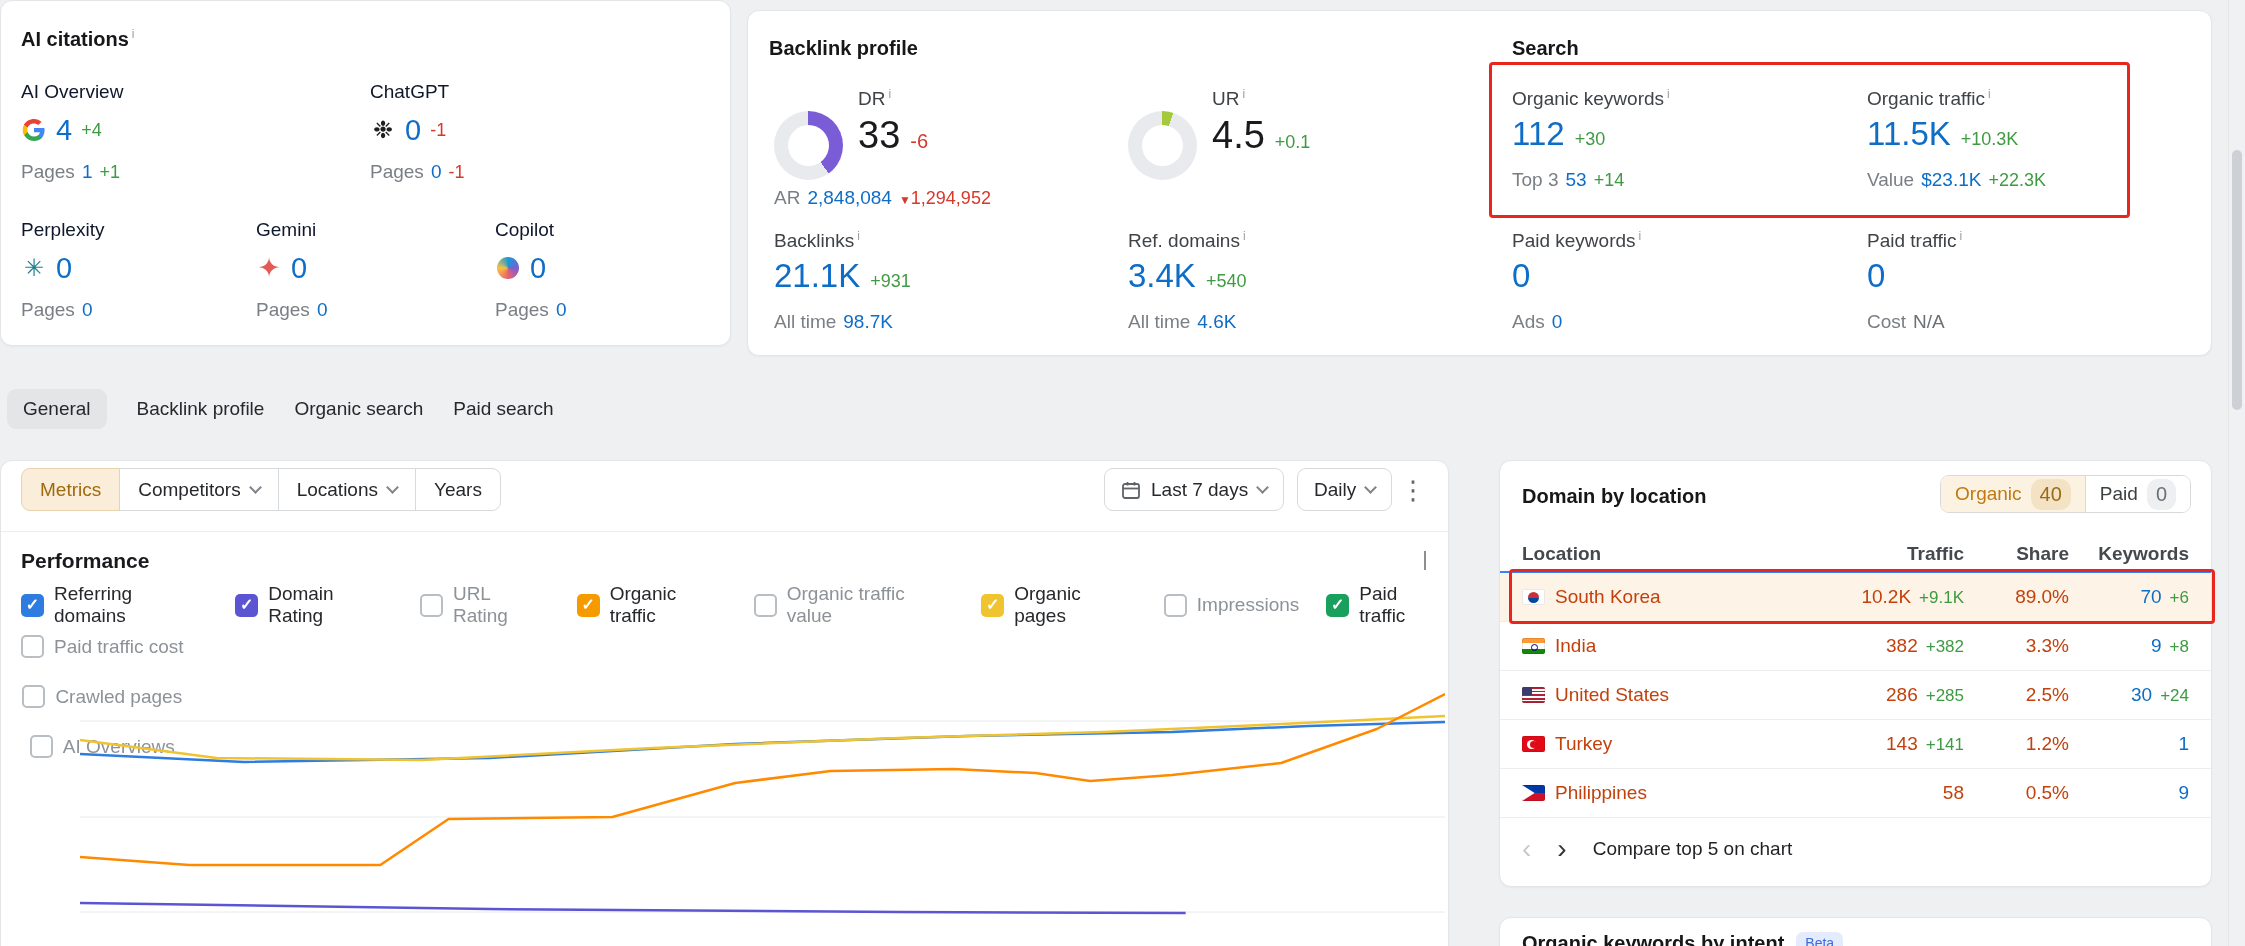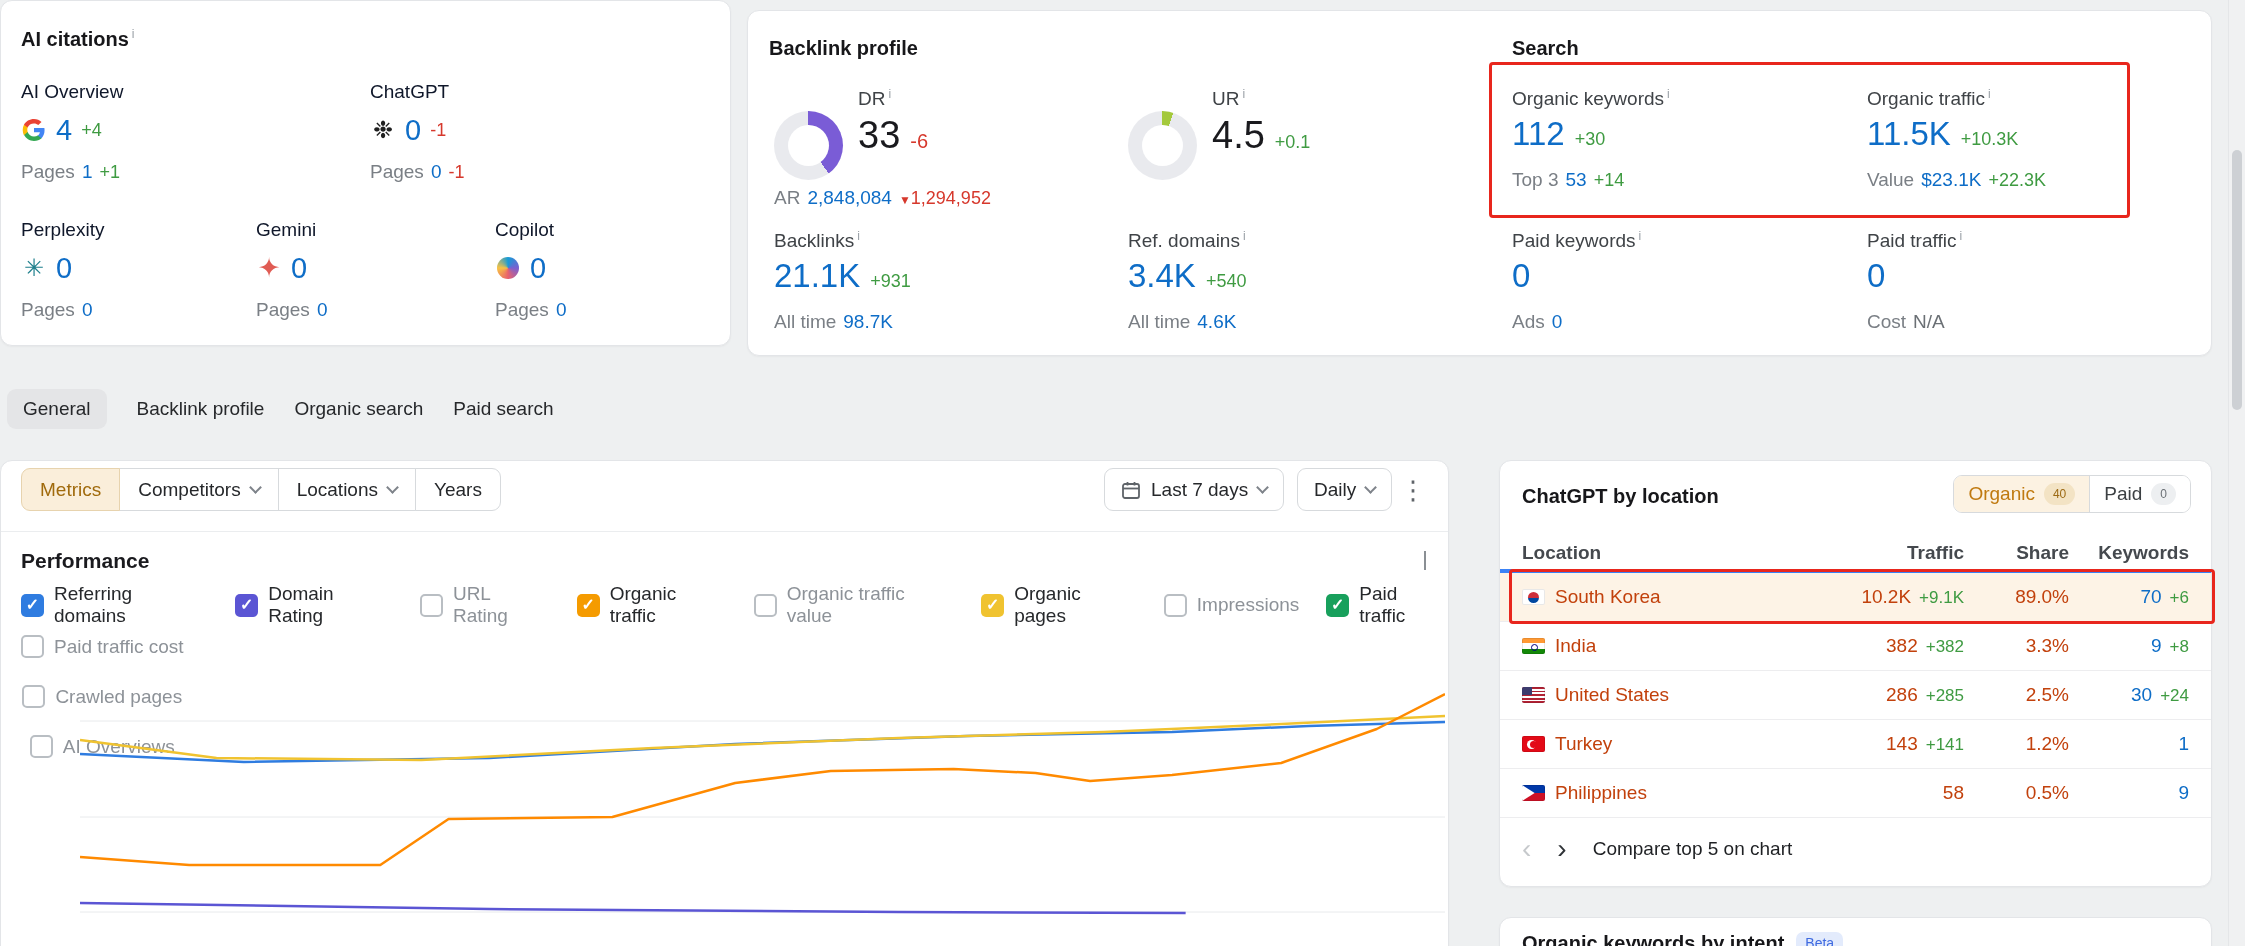--- a/index.html
+++ b/index.html
@@ -71,24 +71,24 @@
 
   
   .chart-wrap { position:absolute; left:79px; top:213px; width:1365px; height:340px; }
   .chart-wrap svg { display:block; }
 
   
   .seg-toggle { position:absolute; right:20px; top:14px; display:flex; height:38px; border:1px solid #d7dadd; border-radius:9px; overflow:hidden; }
   .seg { display:flex; align-items:center; gap:9px; padding:0 14px; font-size:19px; background:#fff; color:#3c4043; border:none; cursor:pointer; }
   .seg + .seg { border-left:1px solid #d7dadd; }
   .seg.selected { background:#fcf2e2; color:#c07a10; }
-  .count-badge { background:#edeff1; border-radius:11px; padding:4px 9px; font-size:12px; color:#6b7075; }
+  .count-badge { background:#edeff1; border-radius:11px; padding:4px 9px; font-size:20px; color:#6b7075; }
   .seg.selected .count-badge { background:#f3e3c4; color:#9c6a14; }
 
-  .t-head { position:absolute; left:0; right:0; top:76px; height:36px; display:flex; align-items:center; padding:0 22px; font-size:19px; font-weight:600; color:#45494e; border-bottom:4px solid #3b82f6; }
+  .t-head { position:absolute; left:0; right:0; top:76px; height:36px; display:flex; align-items:center; padding:0 22px; font-size:19px; font-weight:600; color:#45494e; border-bottom:2px solid #3b82f6; }
   .t-rows { position:absolute; left:0; right:0; top:112px; }
   .t-row { display:flex; align-items:center; height:49px; padding:0 22px; border-bottom:1px solid #ededef; font-size:19px; cursor:pointer; }
   .t-row.highlight { background:#fdf3e6; }
   .c-loc { flex:1; display:flex; align-items:center; gap:10px; min-width:0; }
   .c-traffic { width:170px; display:flex; justify-content:flex-end; align-items:baseline; gap:8px; }
   .c-share { width:105px; text-align:right; }
   .c-keywords { width:120px; display:flex; justify-content:flex-end; align-items:baseline; gap:8px; }
   .t-head .c-traffic, .t-head .c-keywords { display:block; text-align:right; }
 
   .flag { width:23px; height:16px; border-radius:2px; display:inline-block; position:relative; overflow:hidden; flex:none; box-shadow:inset 0 0 0 1px rgba(0,0,0,.09); background:#ddd; }
@@ -398,21 +398,21 @@
           <line x1="0" x2="1000" y1="334" y2="334" stroke="#e8eaec" vector-effect="non-scaling-stroke"></line>
           <polyline points="0,80 120,88 300,84 480,70 650,62 800,58 900,52 1000,48" fill="none" stroke="#2f7ce0" stroke-width="2.5" stroke-linejoin="round" vector-effect="non-scaling-stroke"></polyline>
           <polyline points="0,66 100,84 250,86 420,74 600,64 750,58 880,50 1000,42" fill="none" stroke="#f0c330" stroke-width="2.5" stroke-linejoin="round" vector-effect="non-scaling-stroke"></polyline>
           <polyline points="0,183 80,191 220,191 270,145 390,143 480,109 550,97 640,95 700,99 740,107 800,101 880,89 950,55 1000,20" fill="none" stroke="#ff8a00" stroke-width="2.5" stroke-linejoin="round" vector-effect="non-scaling-stroke"></polyline>
           <polyline points="0,229 300,235 600,238 810,239" fill="none" stroke="#5b55d4" stroke-width="2.5" stroke-linejoin="round" vector-effect="non-scaling-stroke"></polyline>
         </svg>
     </div>
   </div>
 
   <div class="card" style="left:1499px; top:460px; width:713px; height:427px;">
-    <div class="card-title" style="left:22px; top:24px;">ChatGPT by location</div>
+    <div class="card-title" style="left:22px; top:24px;">Domain by location</div>
 
     <div class="seg-toggle">
       <button class="seg selected">
         <span>Organic</span>
         <span class="count-badge">40</span>
       </button>
       <button class="seg">
         <span>Paid</span>
         <span class="count-badge">0</span>
       </button>

